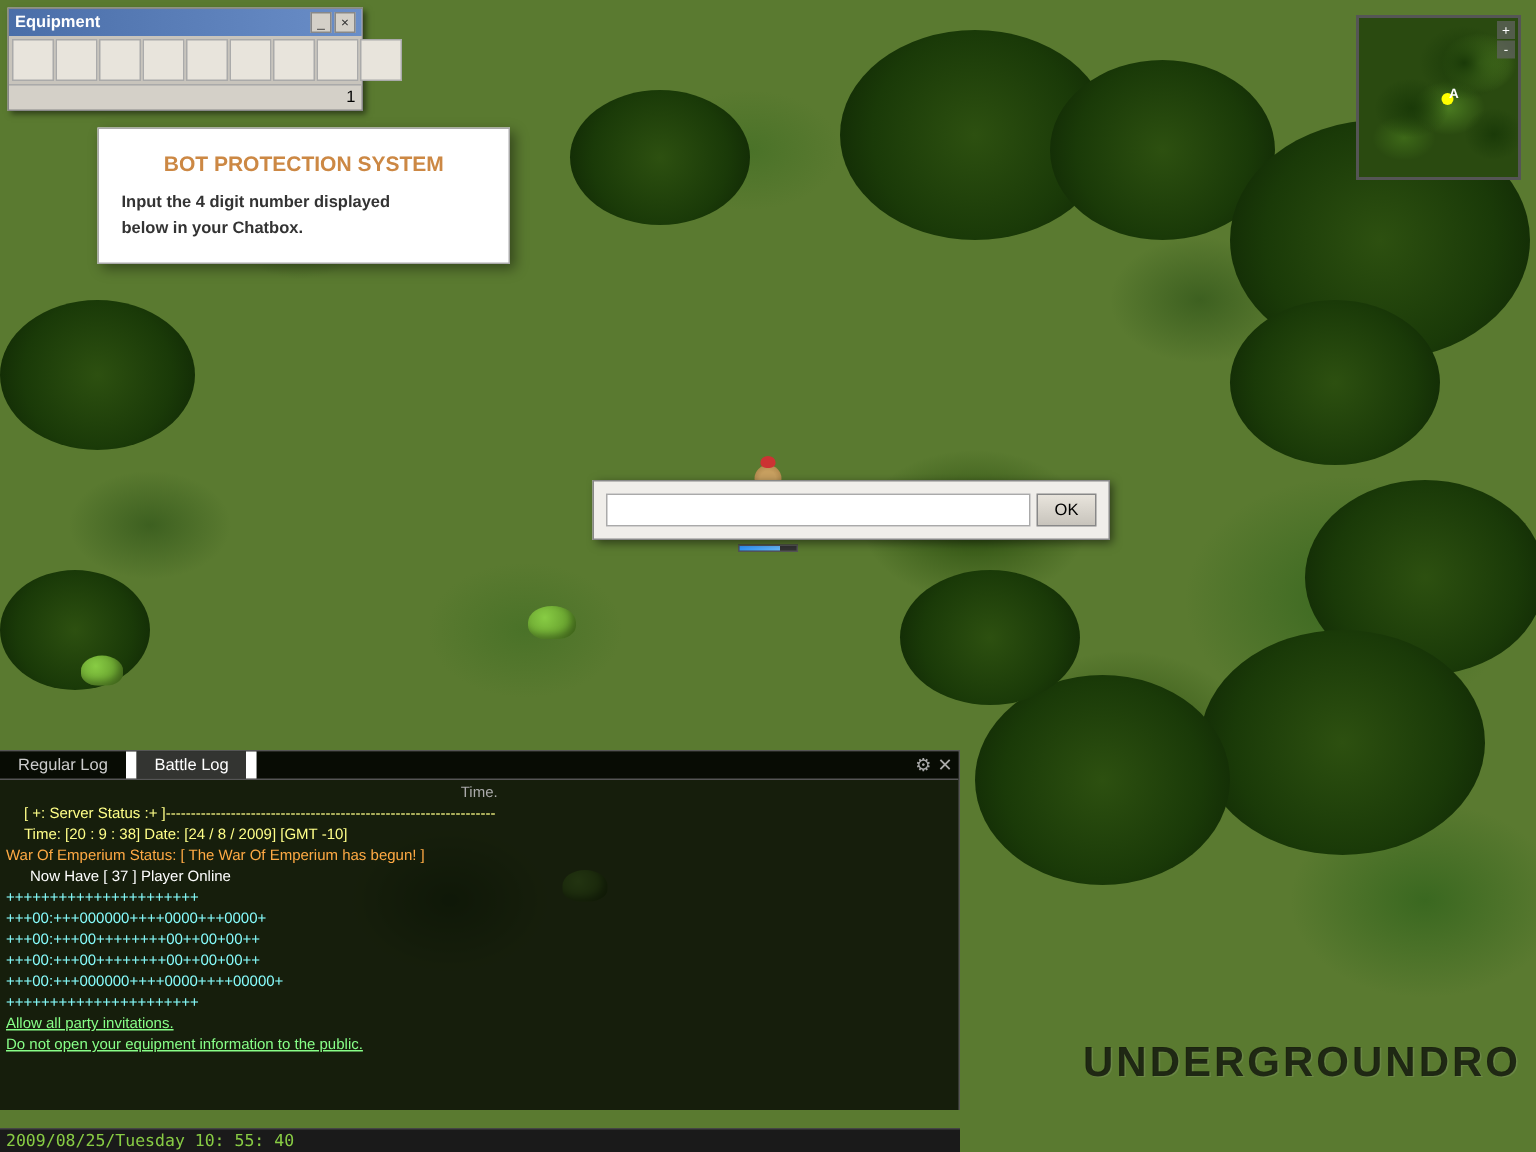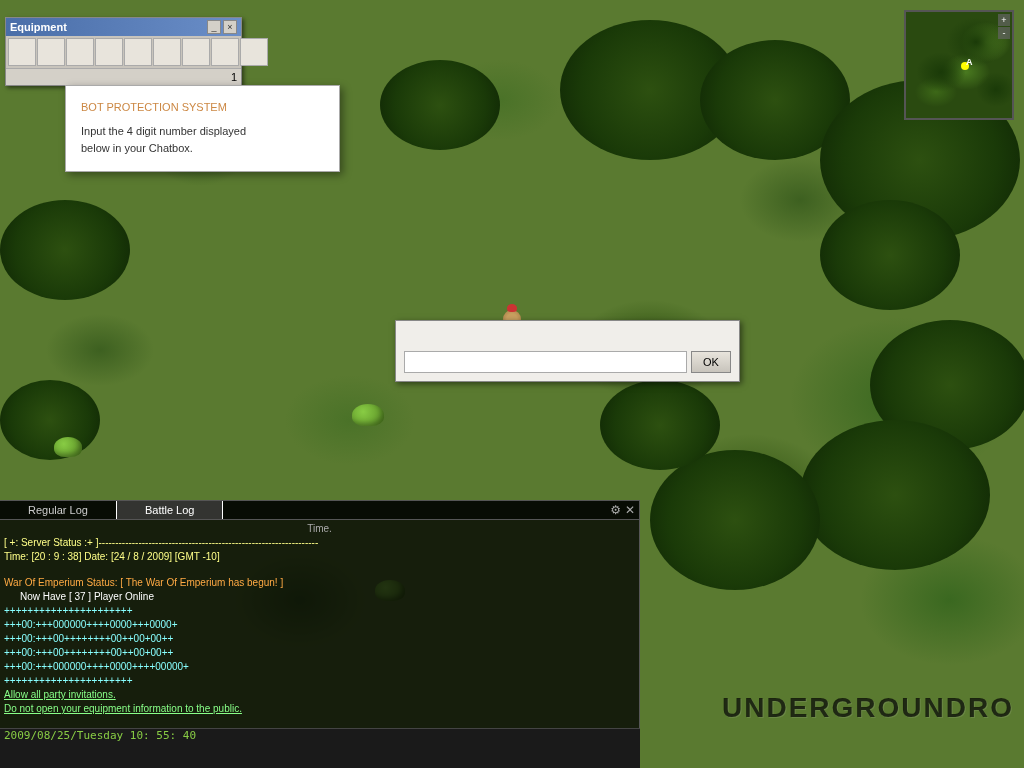--- a/index.html
+++ b/index.html
@@ -122,21 +122,20 @@
 
     
     #equipment-window {
       position: absolute;
       top: 5px;
       left: 5px;
       width: 237px;
       background: #d4d0c8;
       border: 1px solid #888;
       box-shadow: 2px 2px 4px rgba(0,0,0,0.5);
-      margin-top: 12px;
     }
     .window-titlebar {
       background: linear-gradient(to right, #4a6ea8, #6a8ec8);
       color: white;
       font-size: 11px;
       padding: 2px 4px;
       display: flex;
       justify-content: space-between;
       align-items: center;
       cursor: move;
@@ -186,47 +185,48 @@
       top: 85px;
       left: 65px;
       width: 275px;
       background: white;
       border: 1px solid #aaa;
       box-shadow: 3px 3px 8px rgba(0,0,0,0.4);
       padding: 15px;
     }
     .bot-title {
       color: #cc8844;
-      font-size: 11px;
-      font-weight: normal;
+      font-size: 14px;
+      font-weight: bold;
       margin-bottom: 10px;
       text-transform: uppercase;
+      text-align: center;
     }
     .bot-text {
       font-size: 11px;
       color: #333;
       line-height: 1.5;
+      font-weight: bold;
     }
 
     
     #input-dialog {
       position: absolute;
       top: 320px;
       left: 395px;
       width: 345px;
       background: #f0eeea;
       border: 1px solid #888;
       box-shadow: 2px 2px 6px rgba(0,0,0,0.5);
       padding: 8px;
     }
     .input-row {
       display: flex;
       gap: 4px;
       align-items: flex-start;
-      margin-top: 22px;
     }
     .chat-input {
       flex: 1;
       height: 22px;
       border: 1px solid #aaa;
       background: white;
       padding: 2px 4px;
       font-size: 11px;
       outline: none;
     }
@@ -306,25 +306,25 @@
       background: rgba(0,0,0,0.75);
       border-top: 1px solid #555;
       border-right: 1px solid #555;
     }
     .chat-tabs {
       display: flex;
       background: rgba(0,0,0,0.6);
       border-bottom: 1px solid #555;
     }
     .chat-tab {
-      padding: 3px 28px;
+      padding: 3px 12px;
       font-size: 11px;
       color: #ccc;
       cursor: pointer;
-      border-right: 1px solid #ffffff;
+      border-right: 7px solid #ffffff;
     }
     .chat-tab.active {
       background: rgba(80,80,80,0.6);
       color: white;
     }
     .chat-tab-icons {
       margin-left: auto;
       display: flex;
       align-items: center;
       gap: 4px;
@@ -350,37 +350,38 @@
     .chat-content::-webkit-scrollbar-thumb {
       background: #888;
     }
     .chat-line {
       font-size: 10px;
       color: #ccc;
       white-space: nowrap;
       overflow: hidden;
       line-height: 1.4;
     }
-    .chat-line.yellow { color: #ffff88; }
+    .chat-line.yellow { color: #ffff88; margin-left: 12px; }
     .chat-line.white { color: #ffffff; padding-left: 16px; }
-    .chat-line.orange { color: #ffaa44; margin-top: 12px; }
+    .chat-line.orange { color: #ffaa44; }
     .chat-line.green { color: #88ff88; text-decoration: underline; }
     .chat-line.cyan { color: #88ffff; }
     .chat-line.gray { color: #aaaaaa; text-align: center; }
 
     
     #status-bar {
       position: absolute;
       bottom: 0;
       left: 0;
       width: 640px;
-      height: 40px;
+      height: 16px;
       background: #1a1a1a;
       border-top: 1px solid #444;
       display: flex;
+      align-items: center;
       padding: 0 4px;
     }
     .status-text {
       color: #88cc44;
       font-size: 11px;
       font-family: monospace;
     }
 
     
     #watermark {

